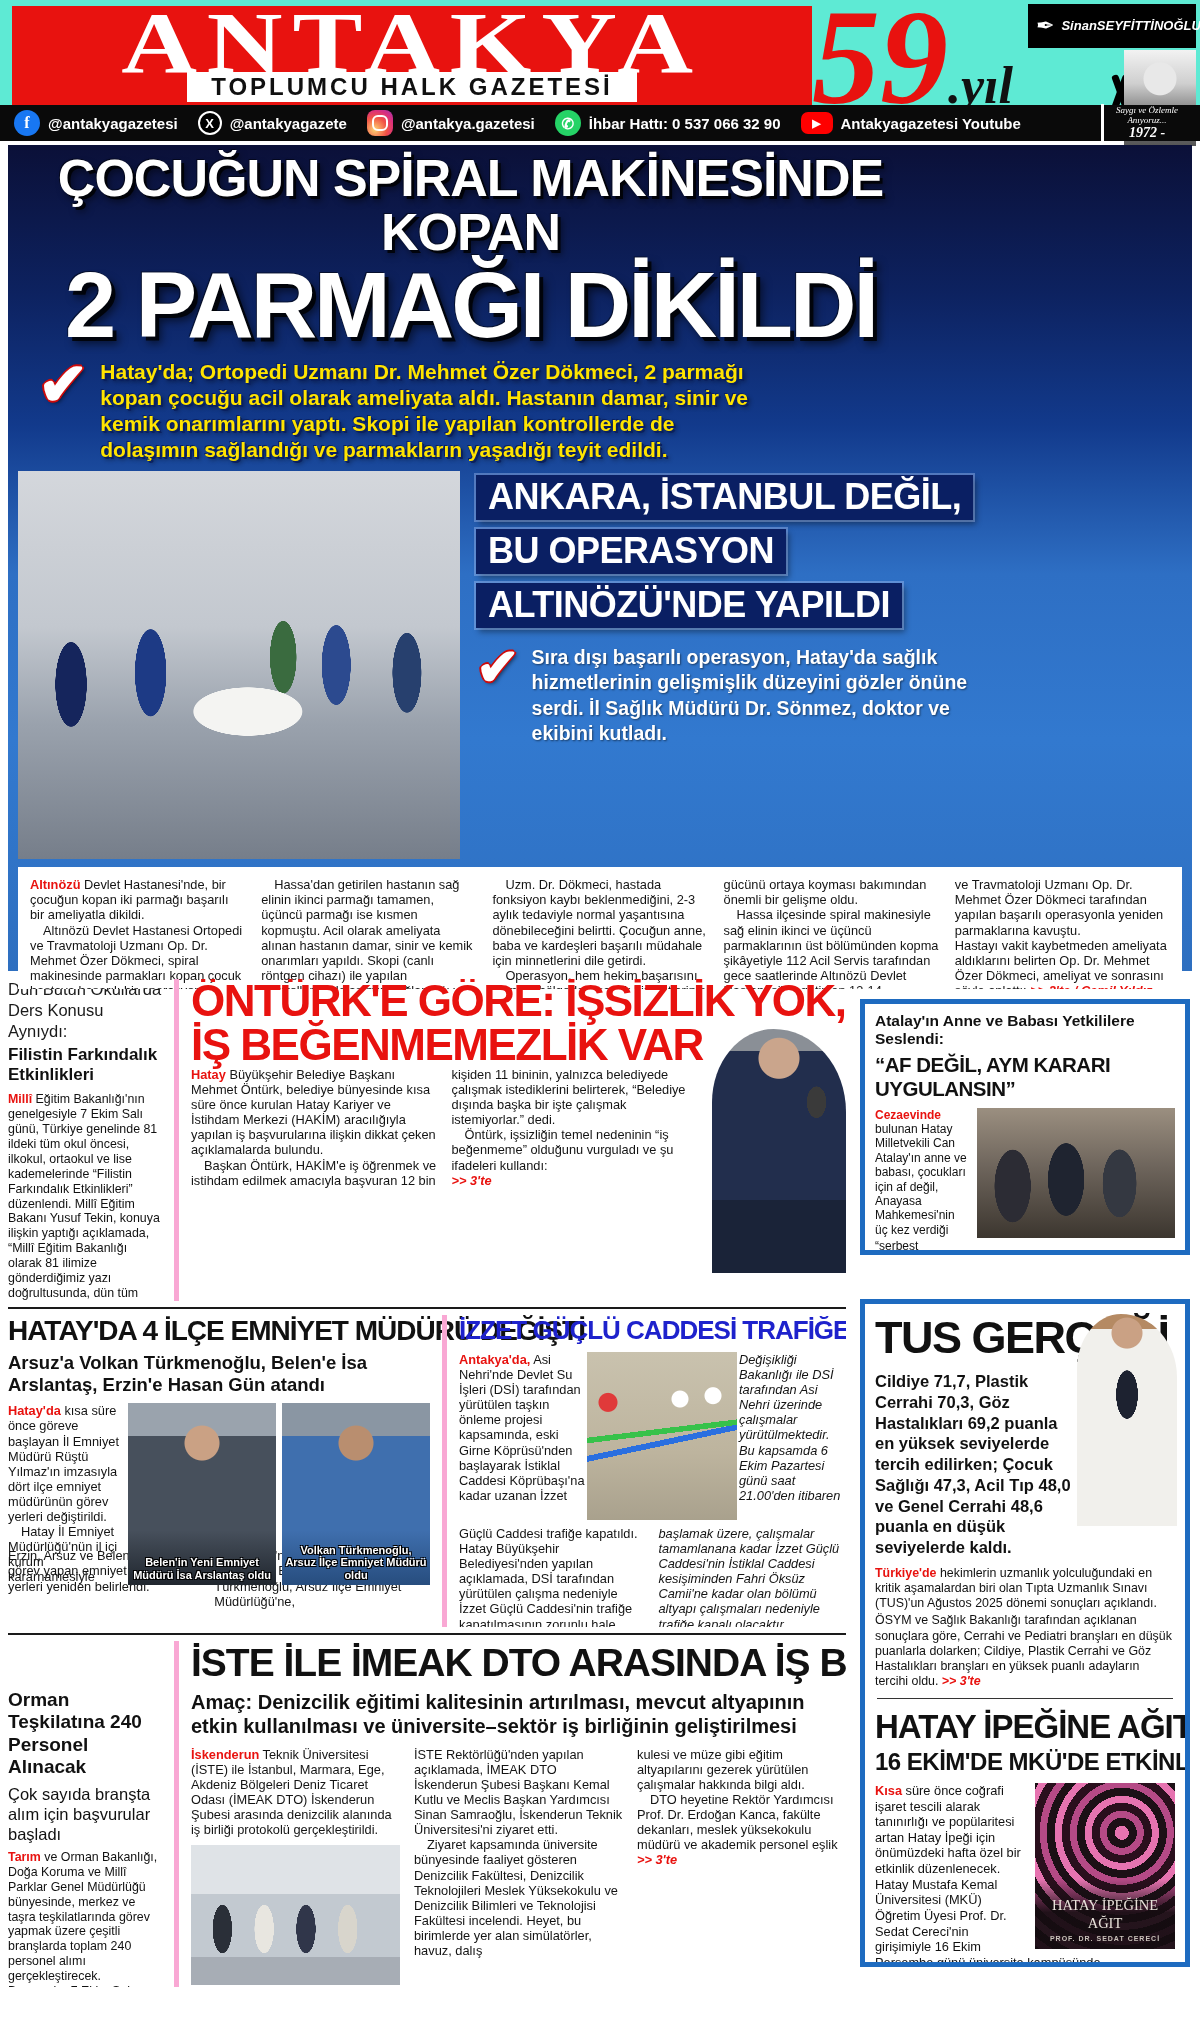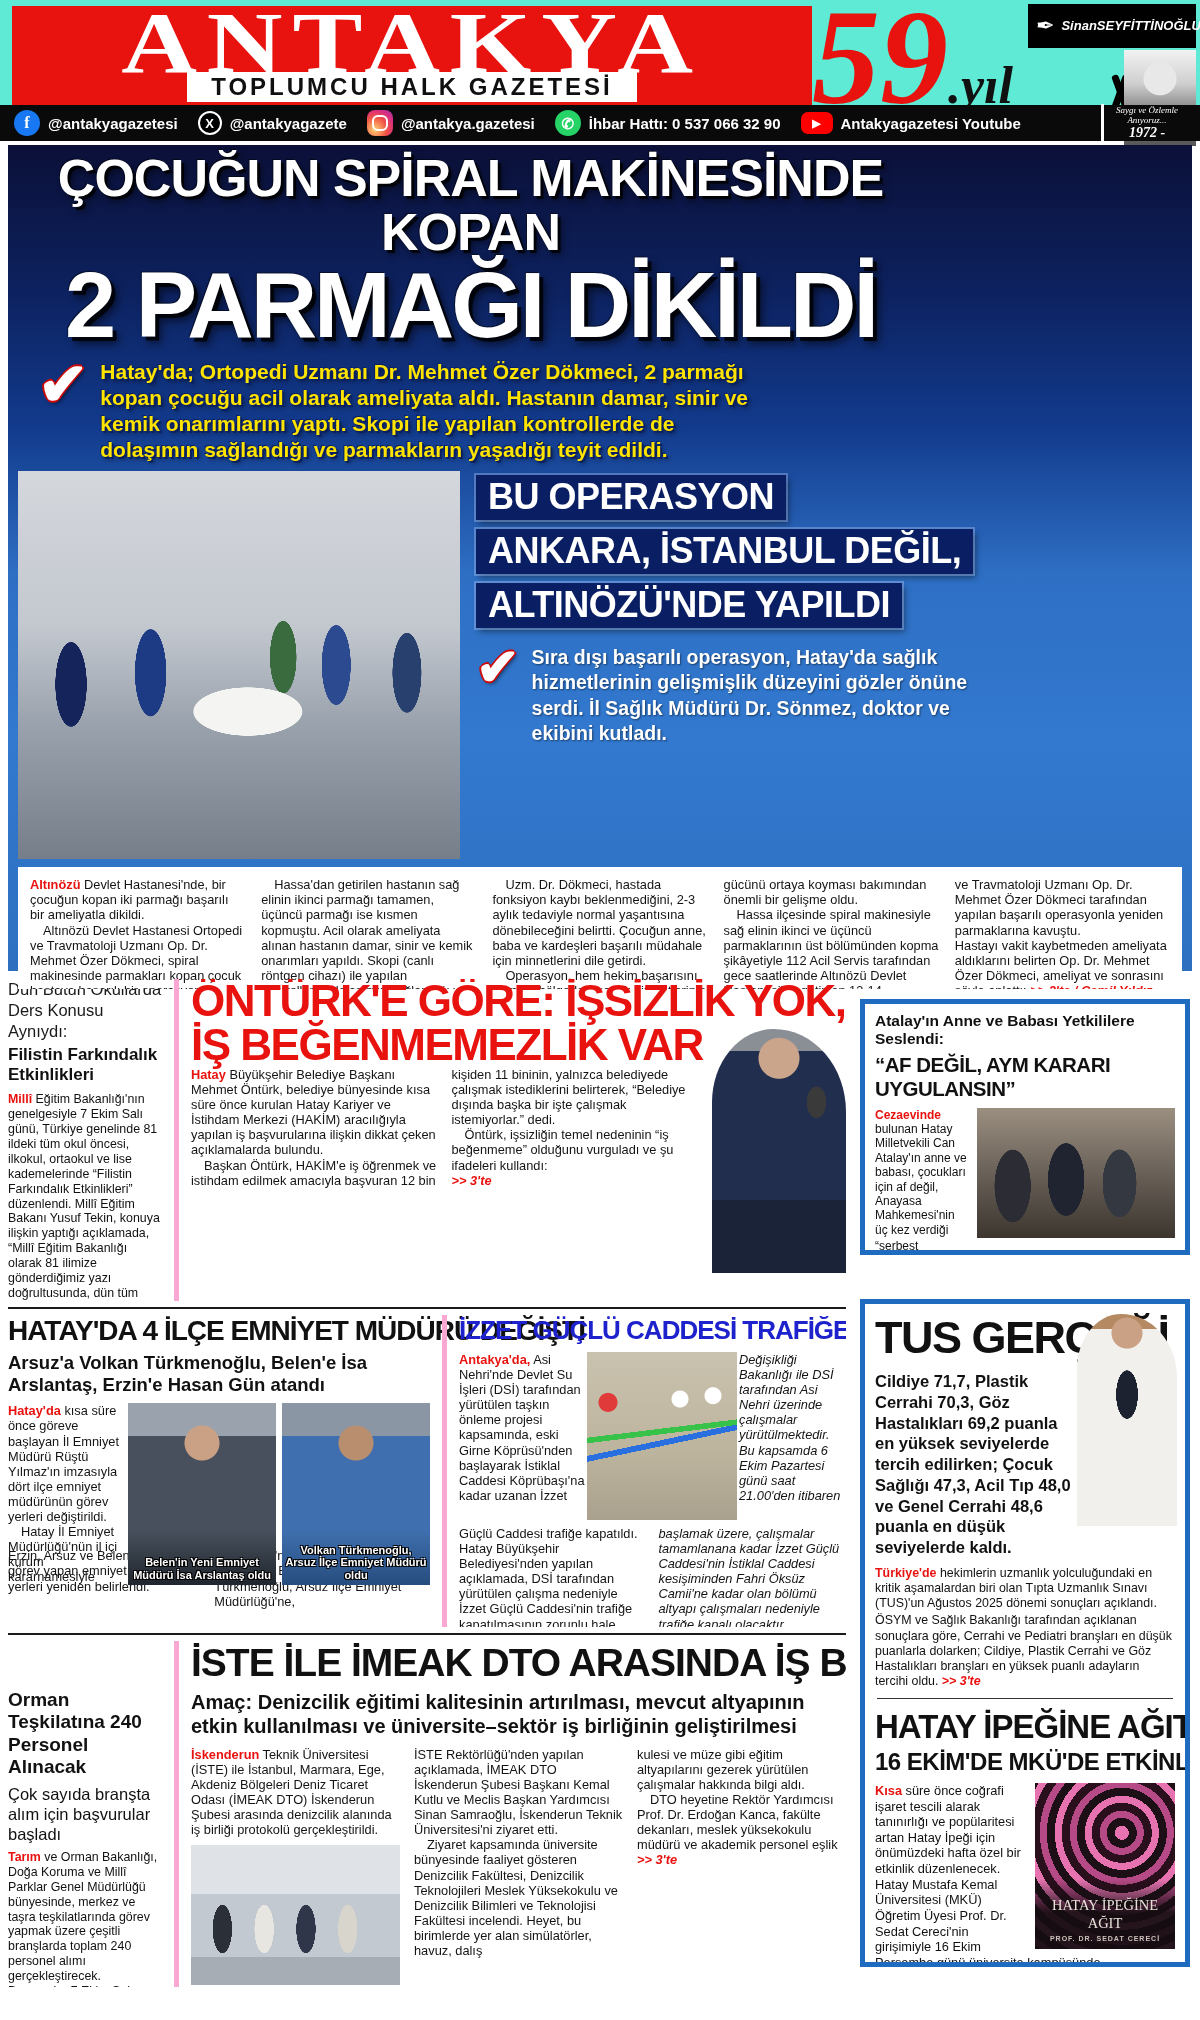--- a/index.html
+++ b/index.html
@@ -229,22 +229,22 @@
   <section class="lead">
     <div class="lead-kicker">ÇOCUĞUN SPİRAL MAKİNESİNDE KOPAN</div>
     <div class="lead-head">2 PARMAĞI DİKİLDİ</div>
     <div class="lead-deck">
       <span class="check">✔</span>
       <span class="deck-text">Hatay'da; Ortopedi Uzmanı Dr. Mehmet Özer Dökmeci, 2 parmağı kopan çocuğu acil olarak ameliyata aldı. Hastanın damar, sinir ve kemik onarımlarını yaptı. Skopi ile yapılan kontrollerde de dolaşımın sağlandığı ve parmakların yaşadığı teyit edildi.</span>
     </div>
     <div class="lead-mid">
       <div class="lead-photo"></div>
       <div class="lead-side">
+        <span class="bar">ANKARA, İSTANBUL DEĞİL,</span>
         <span class="bar">BU OPERASYON</span>
-        <span class="bar">ANKARA, İSTANBUL DEĞİL,</span>
         <span class="bar">ALTINÖZÜ'NDE YAPILDI</span>
         <div class="side-deck">
           <span class="check">✔</span>
           <span class="side-deck-text">Sıra dışı başarılı operasyon, Hatay'da sağlık hizmetlerinin gelişmişlik düzeyini gözler önüne serdi. İl Sağlık Müdürü Dr. Sönmez, doktor ve ekibini kutladı.</span>
         </div>
       </div>
     </div>
     <div class="lead-body">
       <div>
         <p><span class="lw">Altınözü</span><span> Devlet Hastanesi'nde, bir çocuğun kopan iki parmağı başarılı bir ameliyatla dikildi.</span></p>

